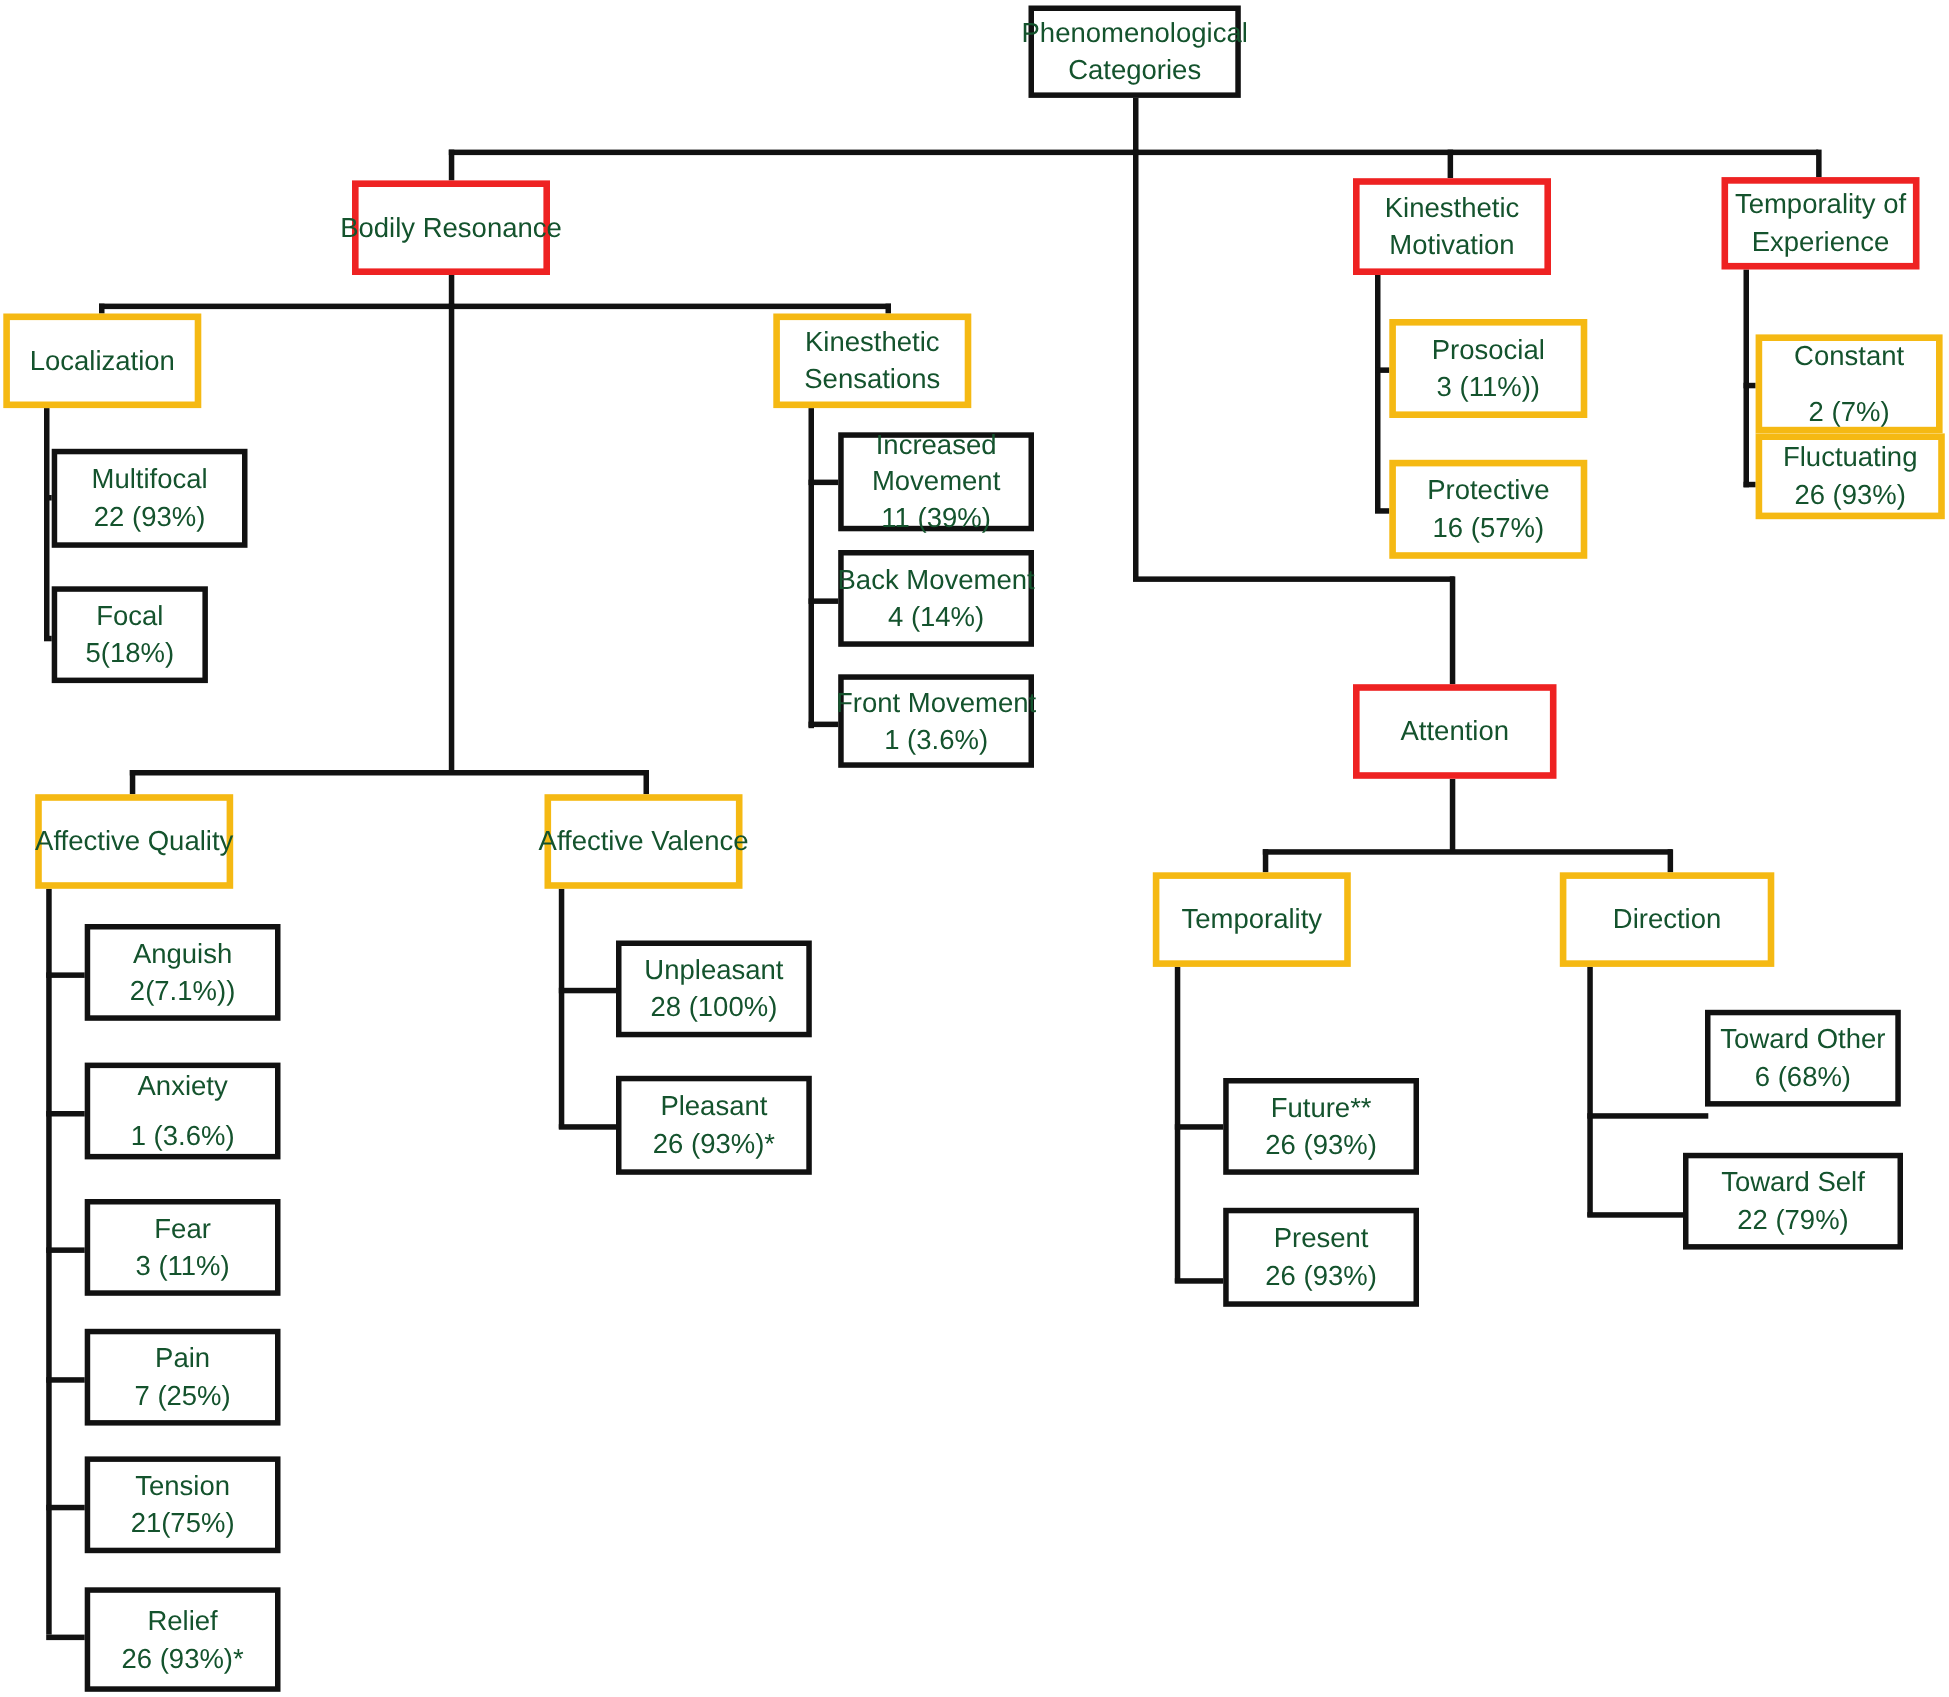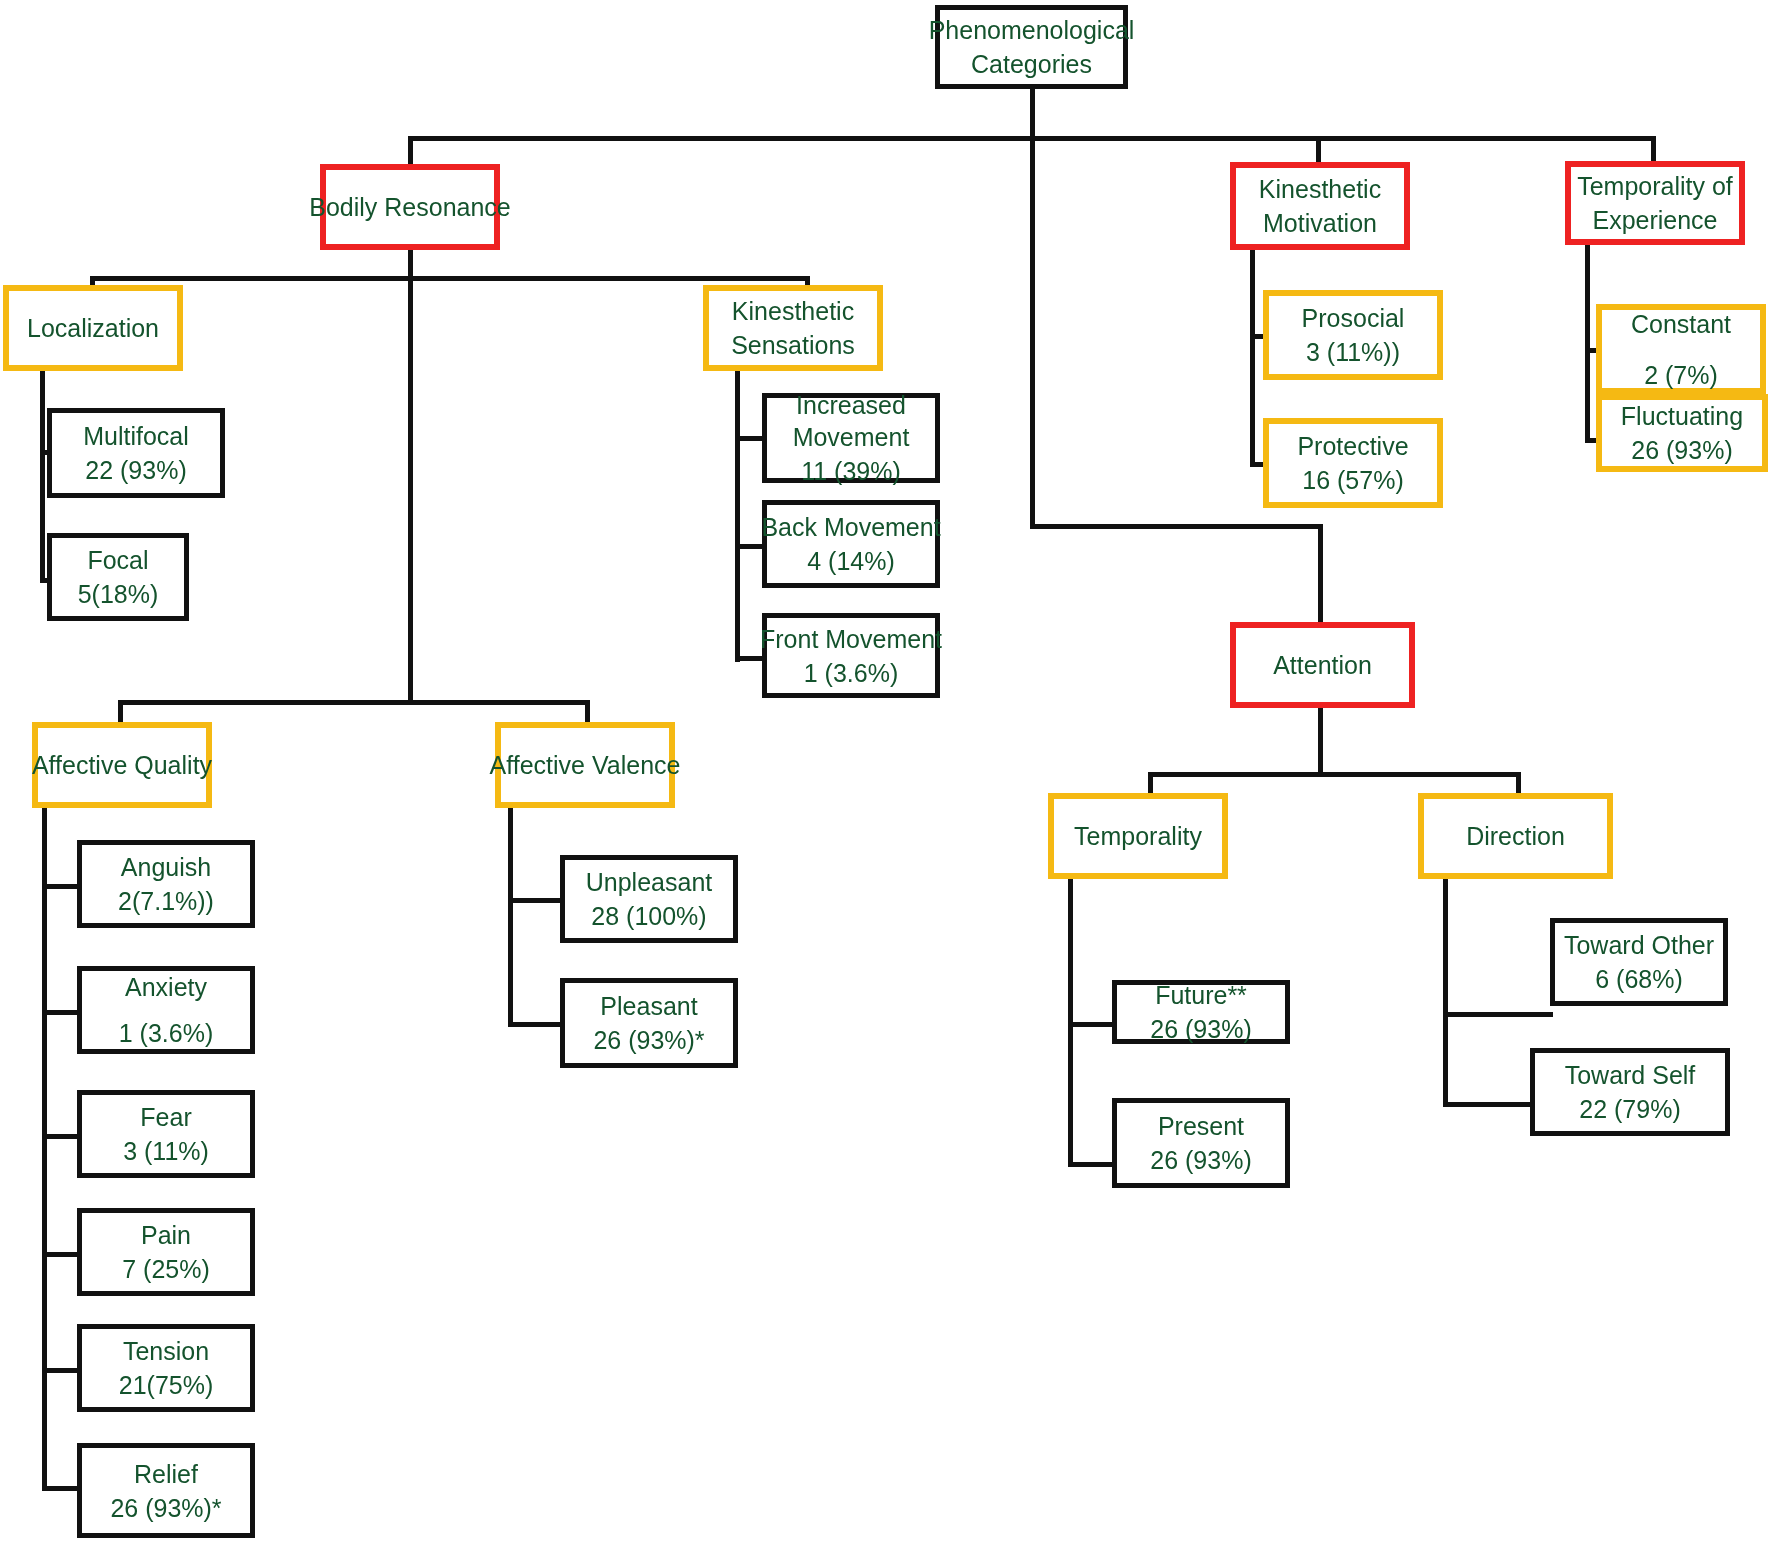--- a/index.html
+++ b/index.html
@@ -200,21 +200,21 @@
 
   <div class="node lvl-yellow" style="left:1596px;top:304px;width:170px;height:90px;gap:17px;">
     <span class="t">Constant</span>
     <span class="t l2">2 (7%)</span>
   </div>
   <div class="node lvl-yellow" style="left:1596px;top:394px;width:172px;height:78px;">
     <span class="t">Fluctuating</span>
     <span class="t l2">26 (93%)</span>
   </div>
 
-  <div class="node lvl-leaf" style="left:1112px;top:980px;width:178px;height:64px;">
+  <div class="node lvl-leaf" style="left:1112px;top:980px;width:178px;height:88px;">
     <span class="t">Future**</span>
     <span class="t l2">26 (93%)</span>
   </div>
   <div class="node lvl-leaf" style="left:1112px;top:1098px;width:178px;height:90px;">
     <span class="t">Present</span>
     <span class="t l2">26 (93%)</span>
   </div>
 
   <div class="node lvl-leaf" style="left:1550px;top:918px;width:178px;height:88px;">
     <span class="t">Toward Other</span>

